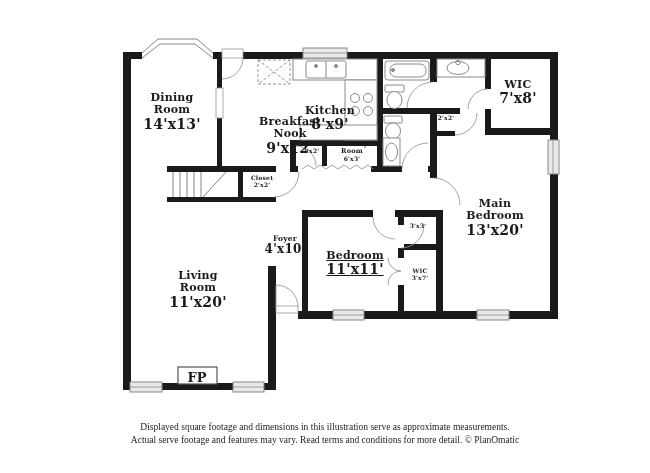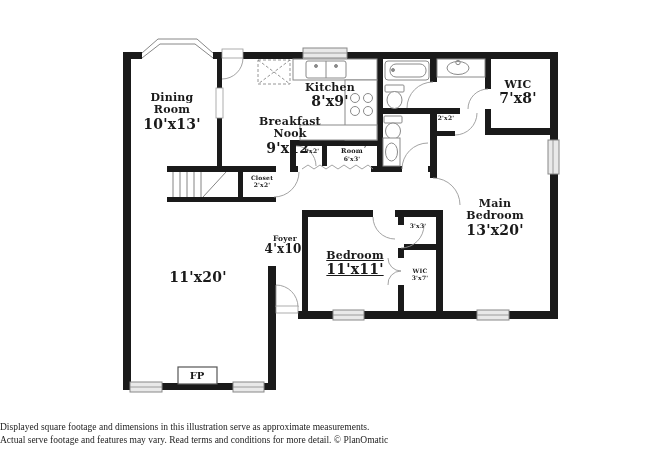--- a/index.html
+++ b/index.html
@@ -13,23 +13,23 @@
     font-weight:bold;line-height:1.12;letter-spacing:0.2px;white-space:normal;
   }
   .room-label .rm-name,.room-label .rm-dims{display:block;}
   .lbl-lg{font-size:11px;}
   .lbl-lg .rm-dims{font-size:14px;}
   .lbl-md{font-size:7.5px;}
   .lbl-md .rm-dims{font-size:12px;}
   .lbl-sm{font-size:6.5px;}
   .lbl-sm .rm-dims{font-size:6px;}
   .lbl-xs{font-size:6px;}
-  .fp-label{font-size:10px;transform:translateX(-50%);position:absolute;font-weight:bold;}
+  .fp-label{font-size:13px;transform:translateX(-50%);position:absolute;font-weight:bold;}
   .disclaimer{
-    position:absolute;left:0;right:0;top:421px;
+    position:absolute;left:0;right:0;top:421px;text-align:center;
     font-family:"Liberation Serif", serif;font-size:9.5px;line-height:1.35;color:#1c1c1c;
   }
   .disclaimer span{display:block;}
 </style>
 </head>
 <body>
 
 <div class="plan-container">
 
   <svg class="plan-svg" width="650" height="473" viewBox="0 0 650 473">
@@ -180,29 +180,29 @@
       <line x1="276" y1="285" x2="276" y2="307"></line>
     </g>
     <rect x="276" y="306" width="22" height="7" fill="#ffffff" stroke="#999" stroke-width="0.8"></rect>
     <rect x="222" y="49" width="21" height="9" fill="#ffffff" stroke="#999" stroke-width="0.8"></rect>
 
     <rect x="178" y="367" width="39" height="17" fill="#ffffff" stroke="#555" stroke-width="1.2"></rect>
   </svg>
 
   <div class="room-label lbl-lg" style="left:172px;top:92px;width:60px;">
     <span class="rm-name">Dining Room</span>
-    <span class="rm-dims">10'x13'</span>
+    <span class="rm-dims">14'x13'</span>
   </div>
 
   <div class="room-label lbl-lg" style="left:250px;top:116px;width:64px;margin-left:40px;">
     <span class="rm-name">Breakfast Nook</span>
     <span class="rm-dims">9'x12'</span>
   </div>
 
-  <div class="room-label lbl-lg" style="left:330px;top:82px;width:80px;">
+  <div class="room-label lbl-lg" style="left:330px;top:105px;width:80px;">
     <span class="rm-name">Kitchen</span>
     <span class="rm-dims">8'x9'</span>
   </div>
 
   <div class="room-label lbl-sm" style="left:352px;top:141px;width:36px;">
     <span class="rm-name">Laundry Room</span>
     <span class="rm-dims">6'x3'</span>
   </div>
 
   <div class="room-label lbl-xs" style="left:311px;top:148px;width:24px;">
@@ -241,20 +241,21 @@
     <span class="rm-name">WIC</span>
     <span class="rm-dims">3'x7'</span>
   </div>
 
   <div class="room-label lbl-md" style="left:285px;top:235px;width:44px;">
     <span class="rm-name">Foyer</span>
     <span class="rm-dims">4'x10'</span>
   </div>
 
   <div class="room-label lbl-lg" style="left:198px;top:270px;width:60px;">
+    <span class="rm-name">Living Room</span>
     <span class="rm-dims">11'x20'</span>
   </div>
 
   <div class="fp-label" style="left:197px;top:370px;">FP</div>
 
   <div class="disclaimer">
     <span>Displayed square footage and dimensions in this illustration serve as approximate measurements.</span>
     <span>Actual serve footage and features may vary. Read terms and conditions for more detail. © PlanOmatic</span>
   </div>
 

